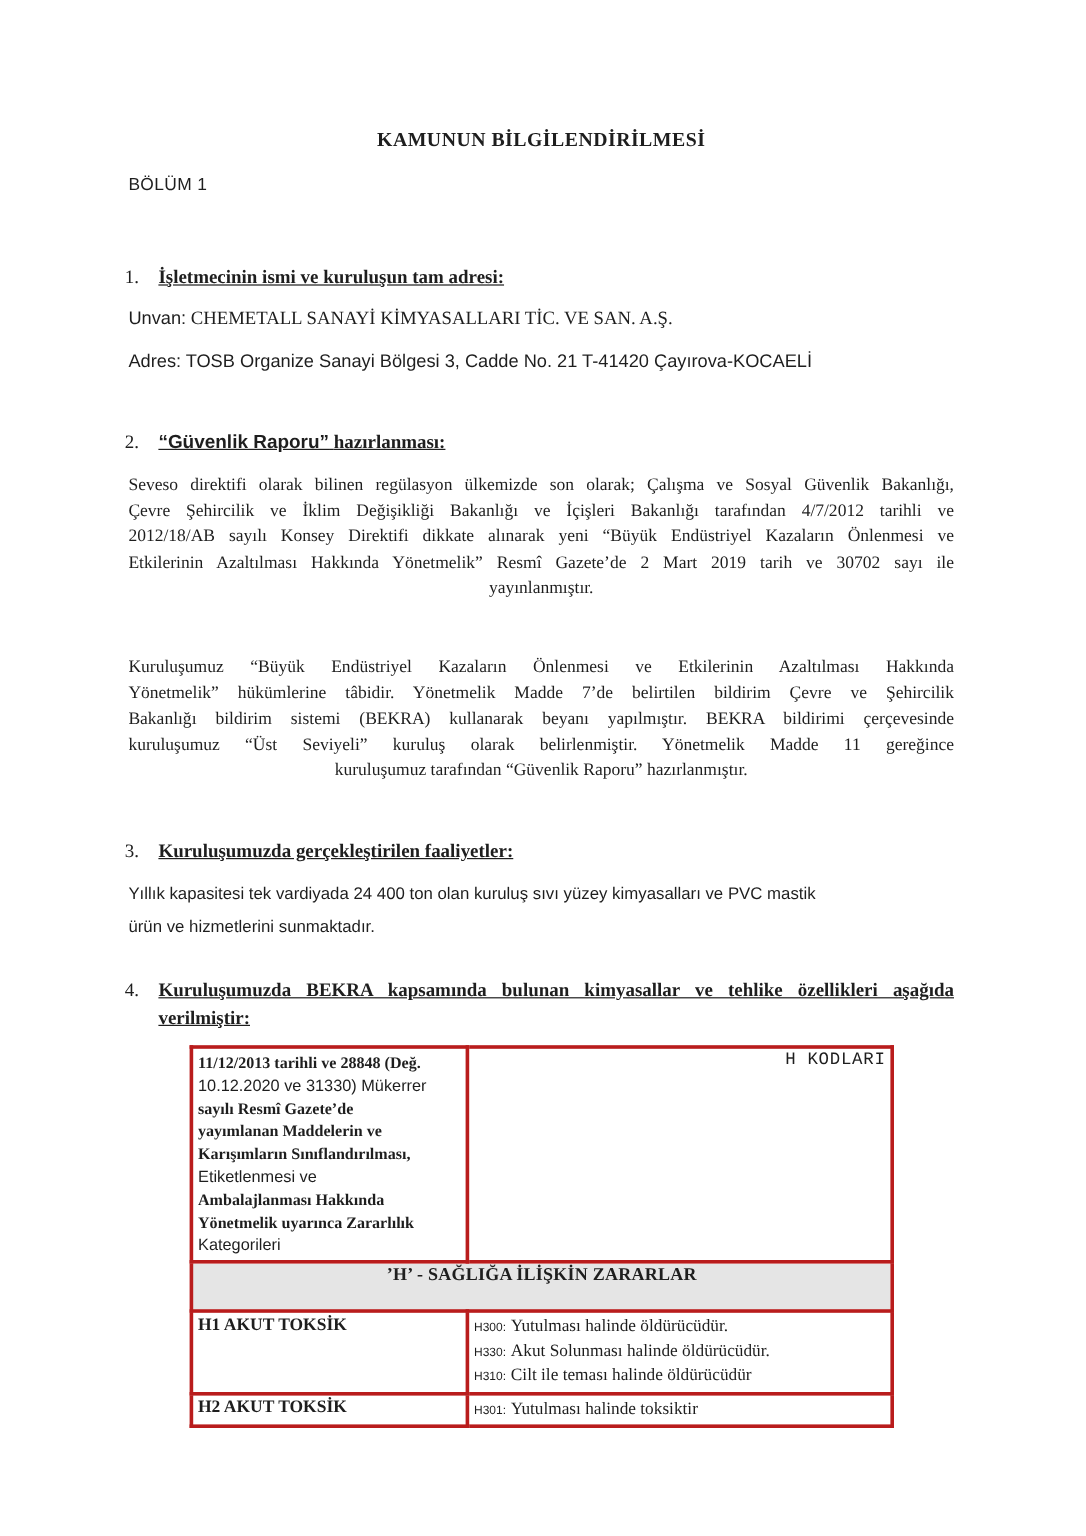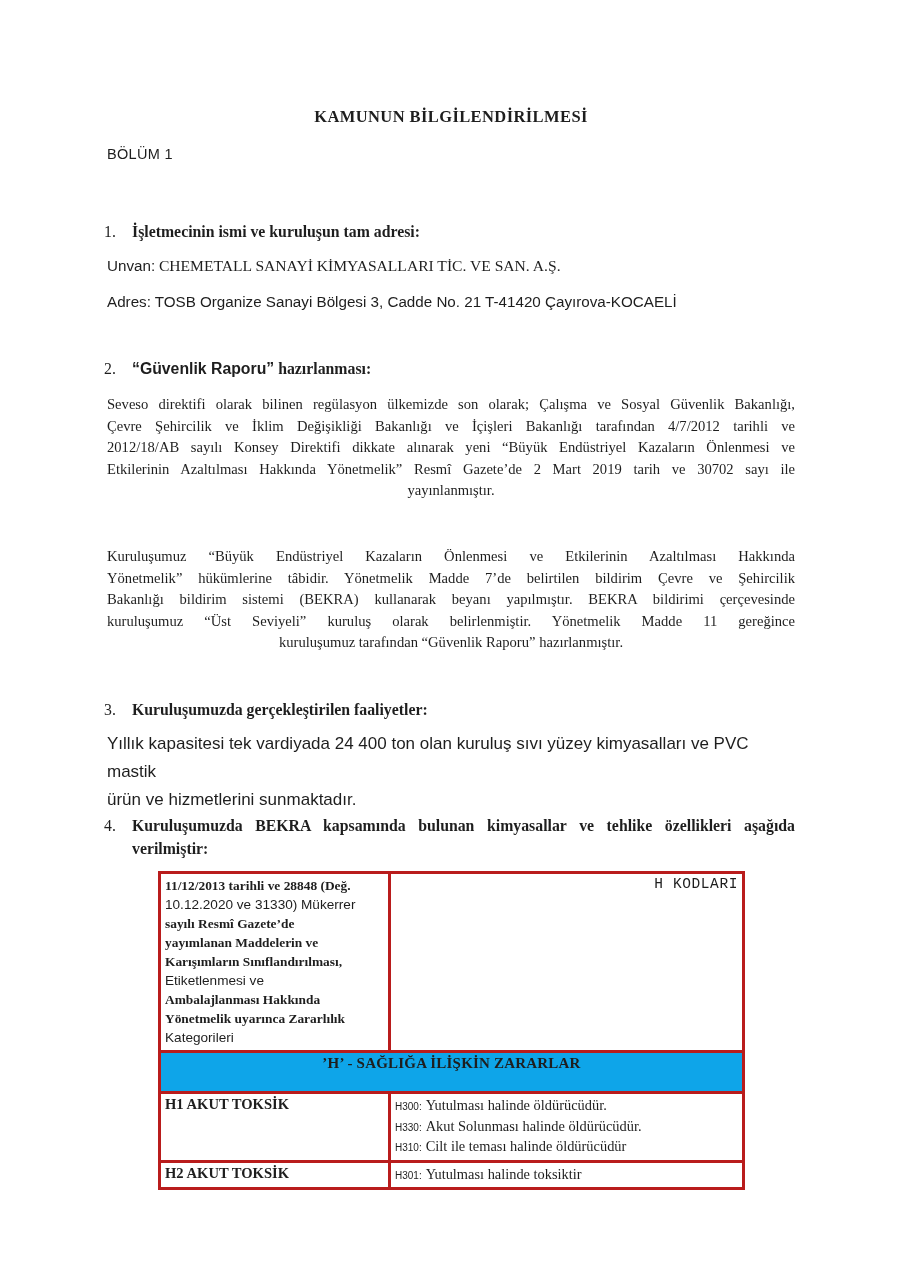--- a/index.html
+++ b/index.html
@@ -32,20 +32,21 @@
     font-size:15.8px;line-height:22px;
   }
   .item-num{
     flex:0 0 28px;
     font-family:"Liberation Serif","DejaVu Serif",serif;
     font-weight:400;
   }
   .item-text{
     font-family:"Liberation Serif","DejaVu Serif",serif;
     font-weight:bold;
+    text-decoration:underline;
   }
   .item-text .sans-bold{
     font-family:"Liberation Sans","DejaVu Sans",sans-serif;
     font-weight:bold;
   }
 
   .kv-line{
     left:107px;width:688px;
     font-size:15.2px;
   }
@@ -57,21 +58,21 @@
     left:107px;width:688px;
     font-family:"Liberation Serif","DejaVu Serif",serif;
     font-size:14.6px;line-height:21.5px;
   }
   .jline{text-align:justify;text-align-last:justify;}
   .lastline{text-align:center;}
 
   .para-sans{
     left:107px;width:688px;
     font-family:"Liberation Sans","DejaVu Sans",sans-serif;
-    font-size:17px;line-height:28px;
+    font-size:14px;line-height:28px;
   }
 
   .h4-lines{width:100%;}
   .h4-lines .jline{width:663px;}
 
   table.htable{
     position:absolute;left:158px;top:871px;
     width:587px;
     border-collapse:collapse;
     table-layout:fixed;
@@ -92,21 +93,21 @@
   .hl-reg{
     font-family:"Liberation Sans","DejaVu Sans",sans-serif;
     font-weight:400;font-size:13.6px;
   }
   td.hdr-codes{
     vertical-align:middle;text-align:right;
     font-family:Liberation Mono, monospace;
     font-size:14.5px;letter-spacing:.6px;
   }
   td.banner-cell{
-    background:#0ea5e9;
+    background:#e5e5e5;
     height:34px;
     text-align:center;vertical-align:top;
     font-family:"Liberation Serif","DejaVu Serif",serif;
     font-weight:bold;font-size:15px;letter-spacing:.2px;
     padding-top:3px;
   }
   td.cat-cell{
     vertical-align:middle;
     font-family:"Liberation Serif","DejaVu Serif",serif;
     font-weight:bold;font-size:14.6px;

